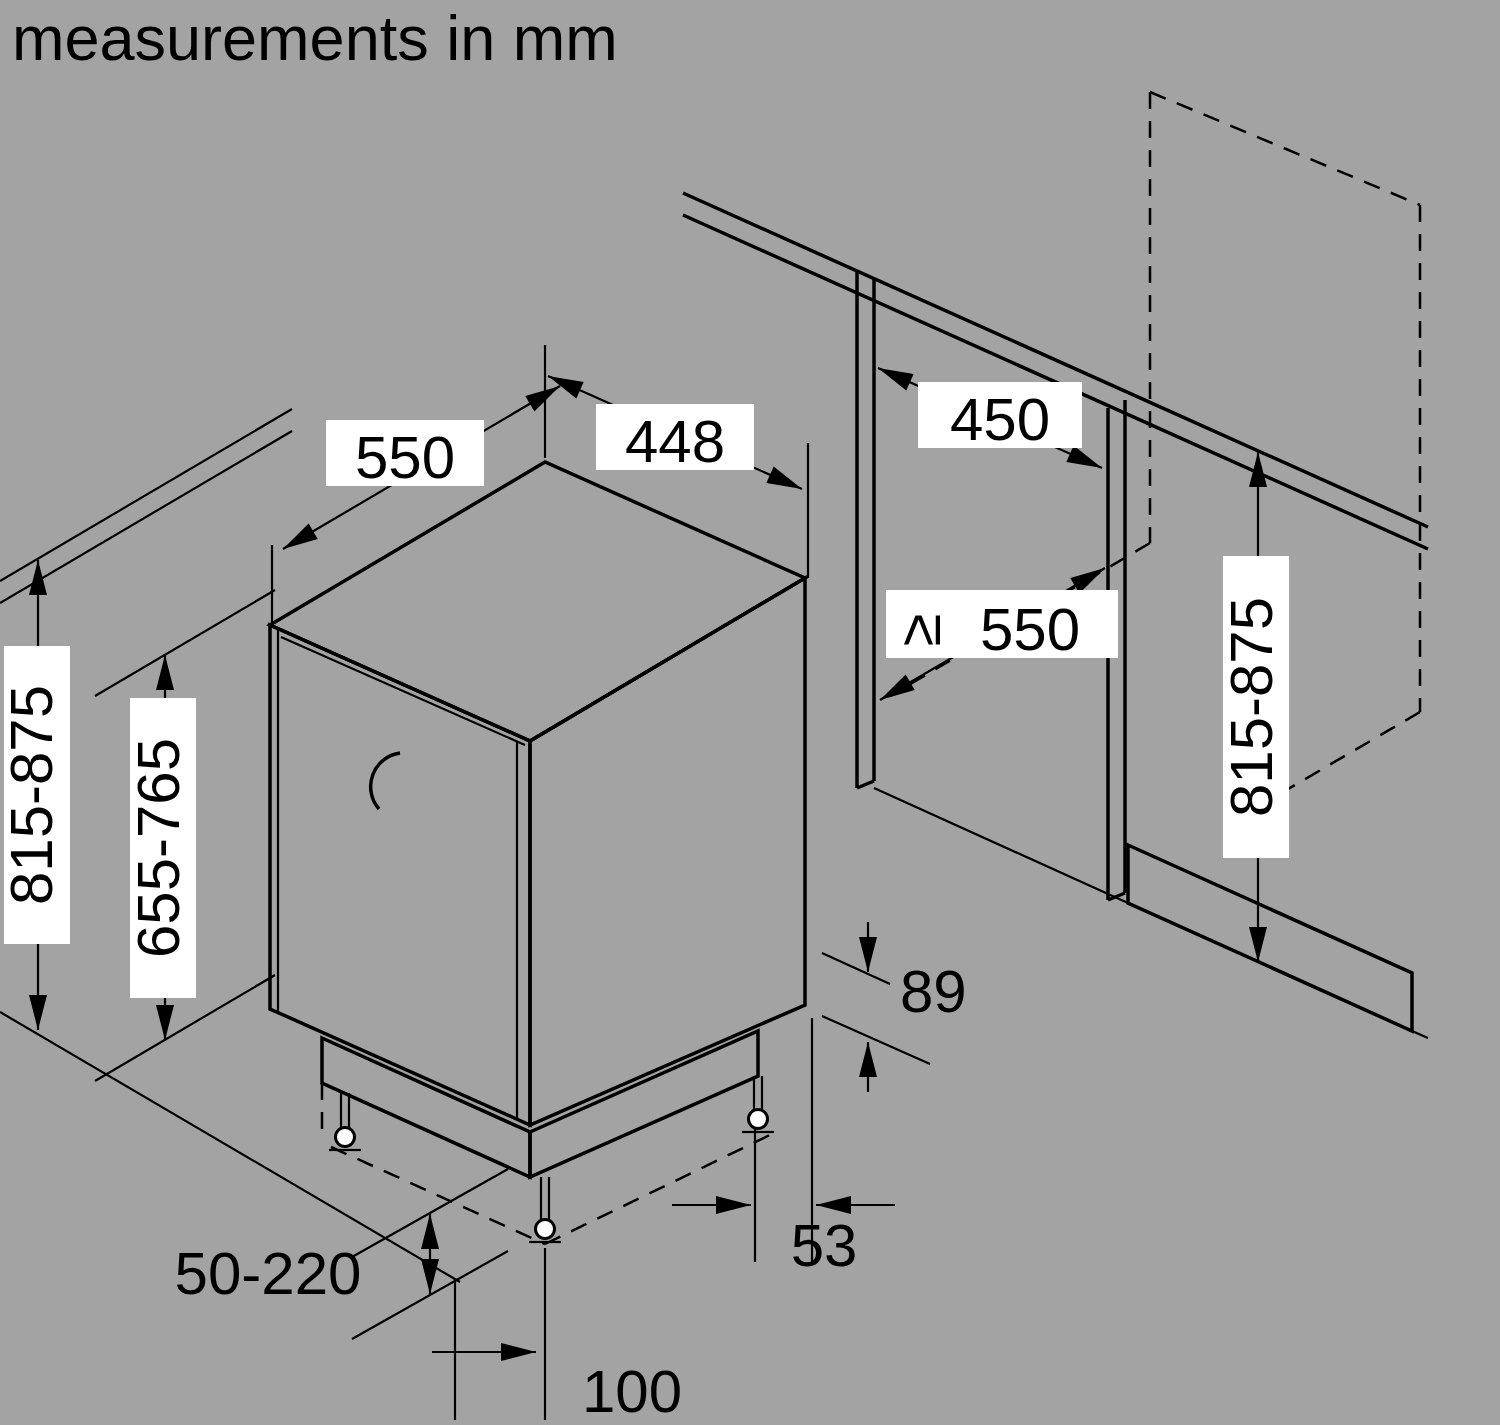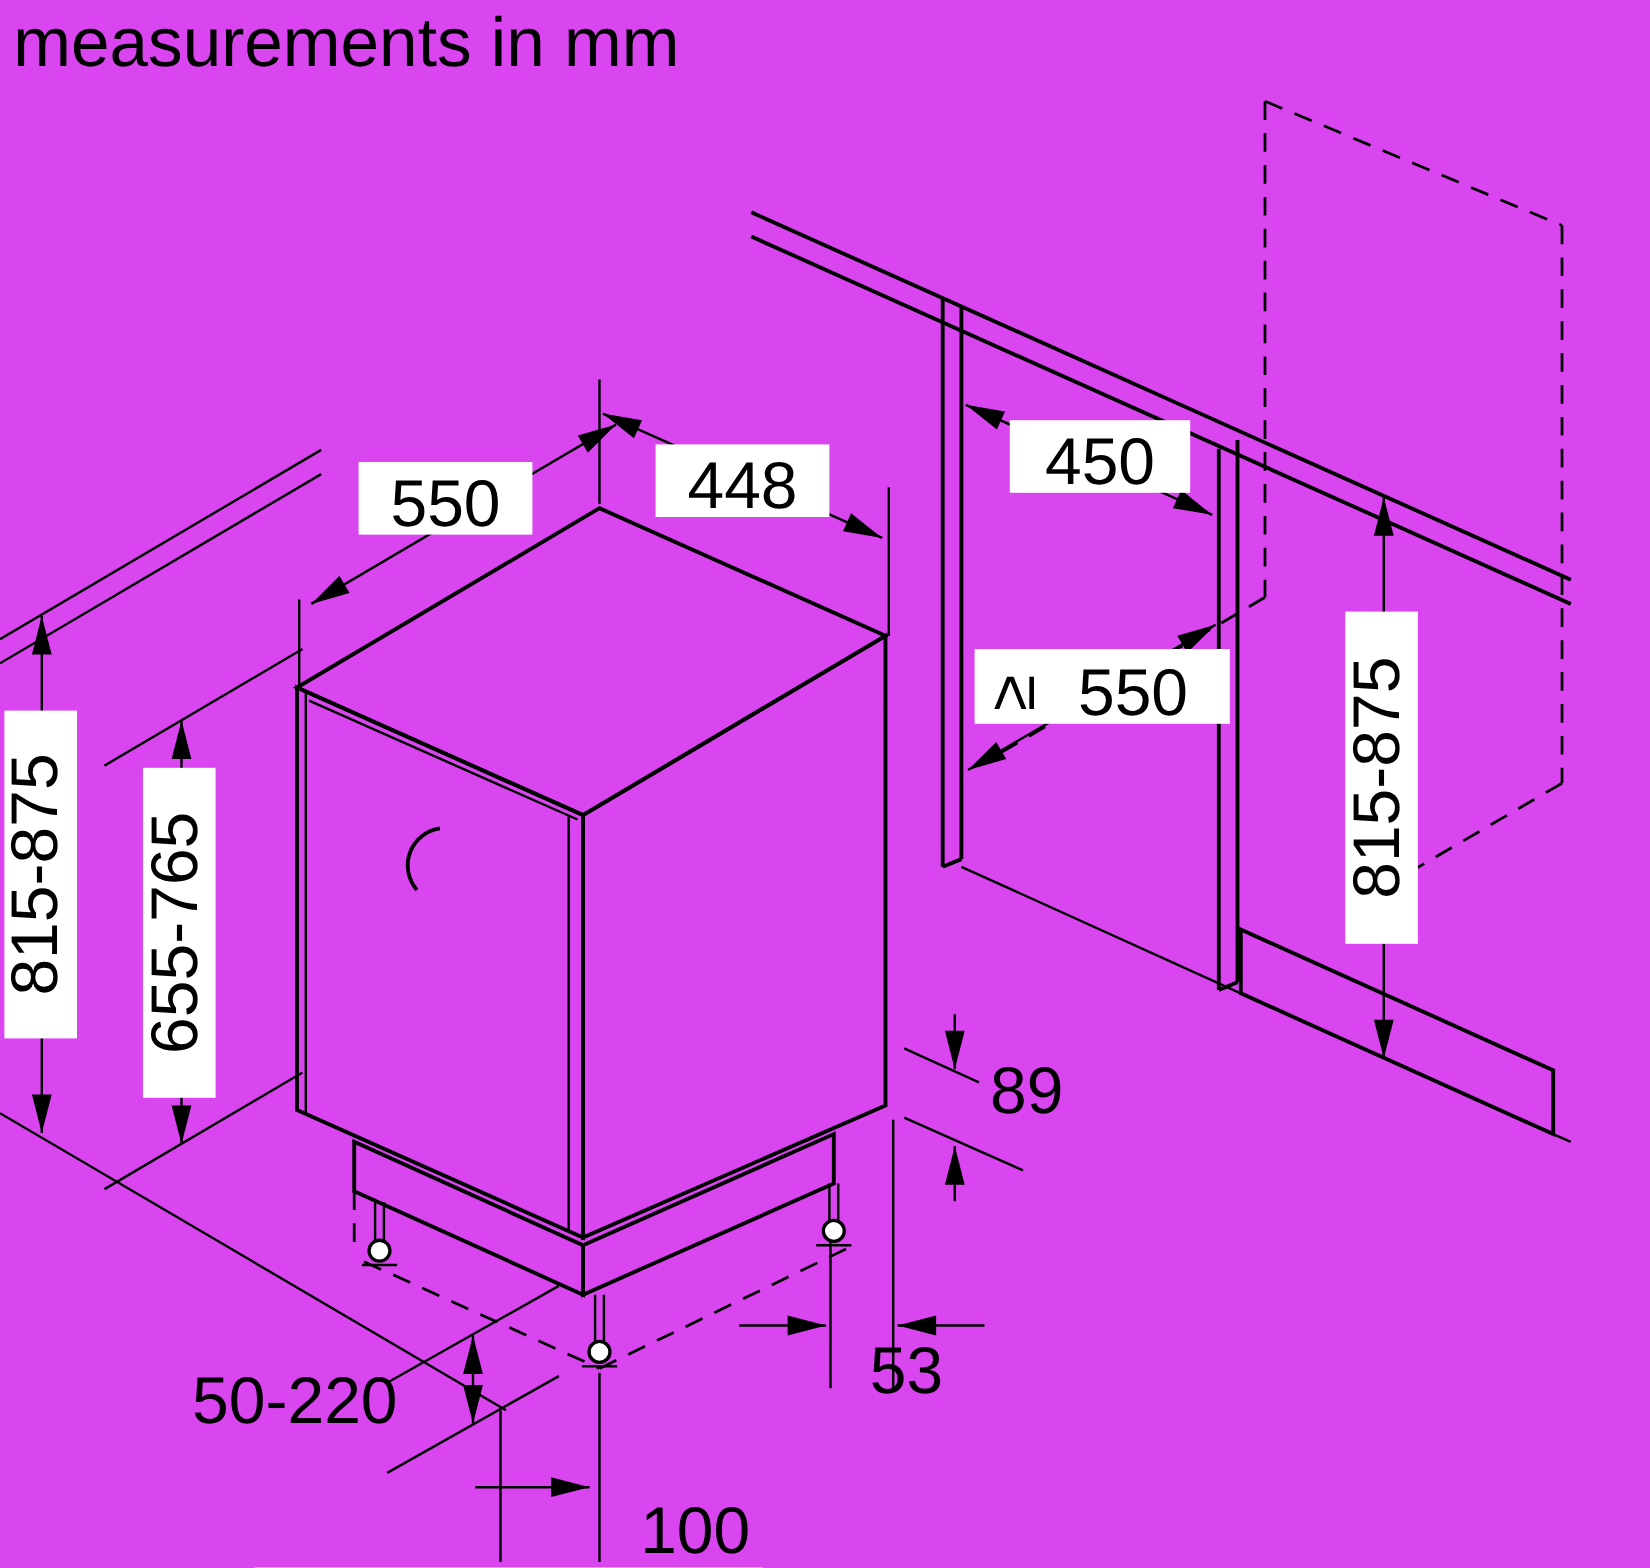--- a/index.html
+++ b/index.html
@@ -1,16 +1,16 @@
 <!DOCTYPE html>
 <html><head>
 <meta charset="utf-8">
 <style>
   html,body{margin:0;padding:0;background:#fff;}
-  .page{width:1500px;height:1425px;background:#d946ef;position:relative;overflow:hidden;}
+  .page{width:1500px;height:1425px;background:#a3a3a3;position:relative;overflow:hidden;}
   svg{display:block;}
   .o{fill:none;stroke:#000;stroke-width:3.5;}
   .t{fill:none;stroke:#000;stroke-width:2.2;}
   .d{fill:none;stroke:#000;stroke-width:2.5;stroke-dasharray:17 12;}
   .ft{fill:#fff;stroke:#000;stroke-width:3;}
   .bg{fill:#fff;stroke:none;}
   .lbl{font-family:"Liberation Sans","DejaVu Sans",sans-serif;font-size:60px;fill:#000;}
   .title{font-family:"Liberation Sans","DejaVu Sans",sans-serif;font-size:63px;fill:#000;}
 </style>
 </head>

